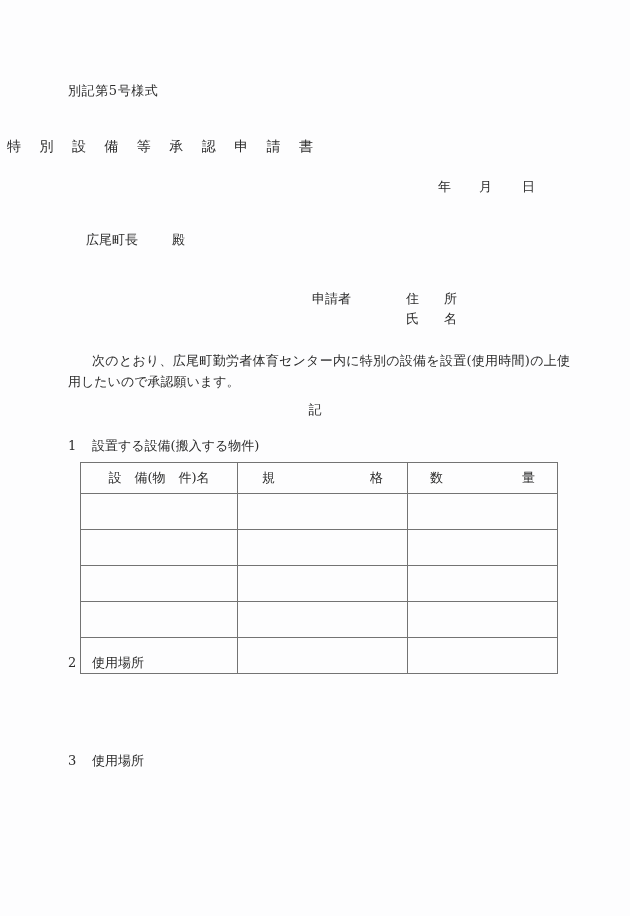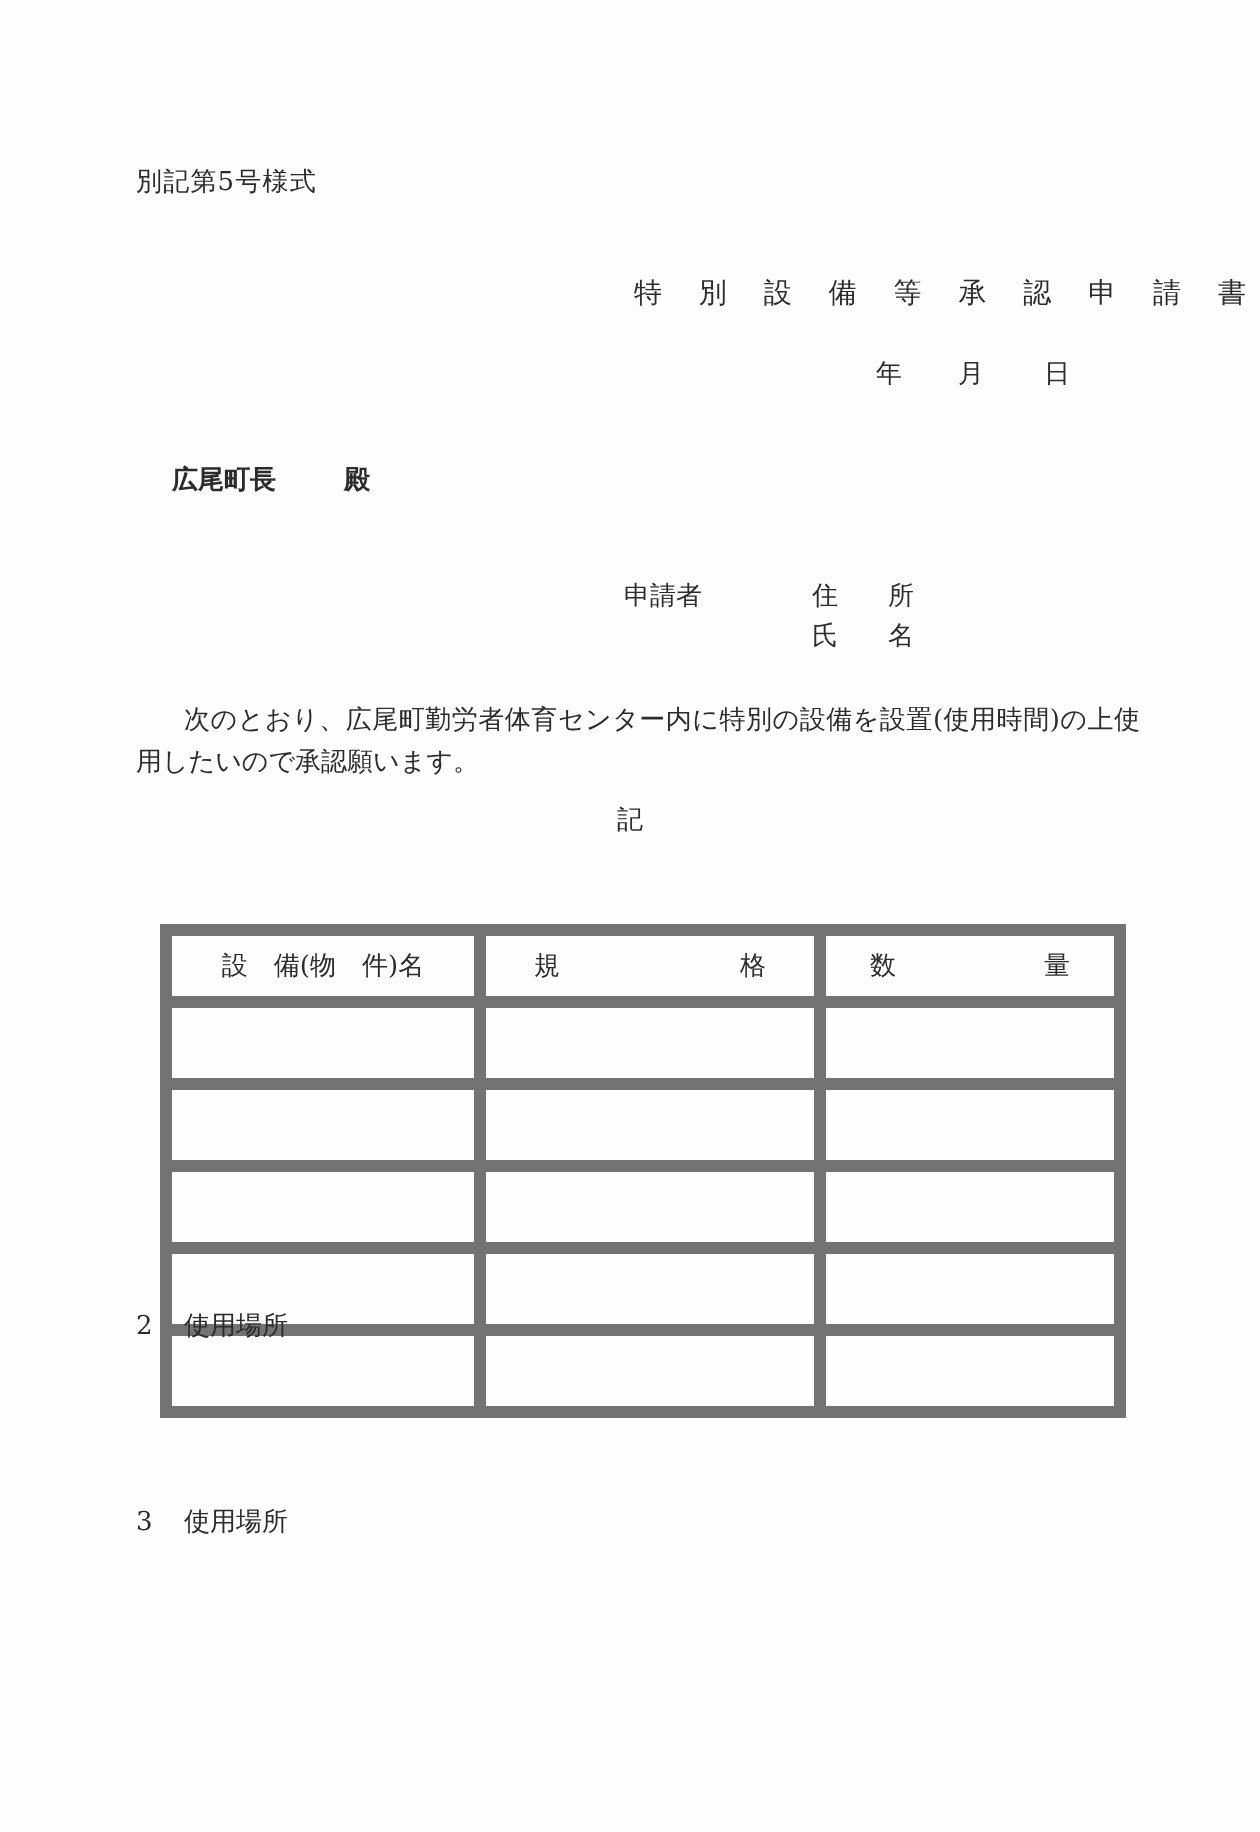--- a/index.html
+++ b/index.html
@@ -32,21 +32,21 @@
     top: 82px;
     font-size: 13px;
     letter-spacing: 0.6px;
   }
 
   
   .doc-title {
     left: 0;
     right: 0;
     top: 138px;
-    text-align: right;
+    text-align: left;
     font-size: 14px;
     letter-spacing: 7px;
     text-indent: 7px;
   }
 
   
   .date-line {
     left: 0;
     right: 95px;
     top: 178px;
@@ -56,21 +56,20 @@
   }
   .date-line .dslot { display: inline-block; }
   .date-line .gap-a { display: inline-block; width: 28px; }
   .date-line .gap-b { display: inline-block; width: 30px; }
 
   
   .addressee {
     left: 86px;
     top: 231px;
     font-size: 13px;
-    font-weight: bold;
   }
   .addressee .honorific {
     display: inline-block;
     margin-left: 34px;
   }
 
   
   .applicant {
     left: 312px;
     top: 289px;
@@ -134,21 +133,21 @@
     border-collapse: collapse;
     table-layout: fixed;
     font-size: 13px;
   }
   .equip-table col.c1 { width: 157px; }
   .equip-table col.c2 { width: 170px; }
   .equip-table col.c3 { width: 150px; }
 
   .equip-table th,
   .equip-table td {
-    border: 6px solid #737373;
+    border: 1px solid #737373;
     padding: 0;
     font-weight: normal;
   }
   .equip-table thead th {
     height: 30px;
     vertical-align: middle;
   }
   .equip-table tbody td {
     height: 35px;
   }
@@ -192,20 +191,23 @@
     </span>
     <span class="applicant-row">
       <span class="applicant-field-spacer"></span><span class="applicant-field">氏　名</span>
     </span>
   </div>
 
   <div class="abs body-text">次のとおり、広尾町勤労者体育センター内に特別の設備を設置(使用時間)の上使用したいので承認願います。</div>
 
   <div class="abs kiroku">記</div>
 
+  <div class="abs section-head sec1">
+    <span class="num">1</span><span>設置する設備(搬入する物件)</span>
+  </div>
 
   <table class="equip-table">
     <colgroup>
       <col class="c1">
         <col class="c2">
         <col class="c3">
     </colgroup>
     <thead>
       <tr>
         <th>

